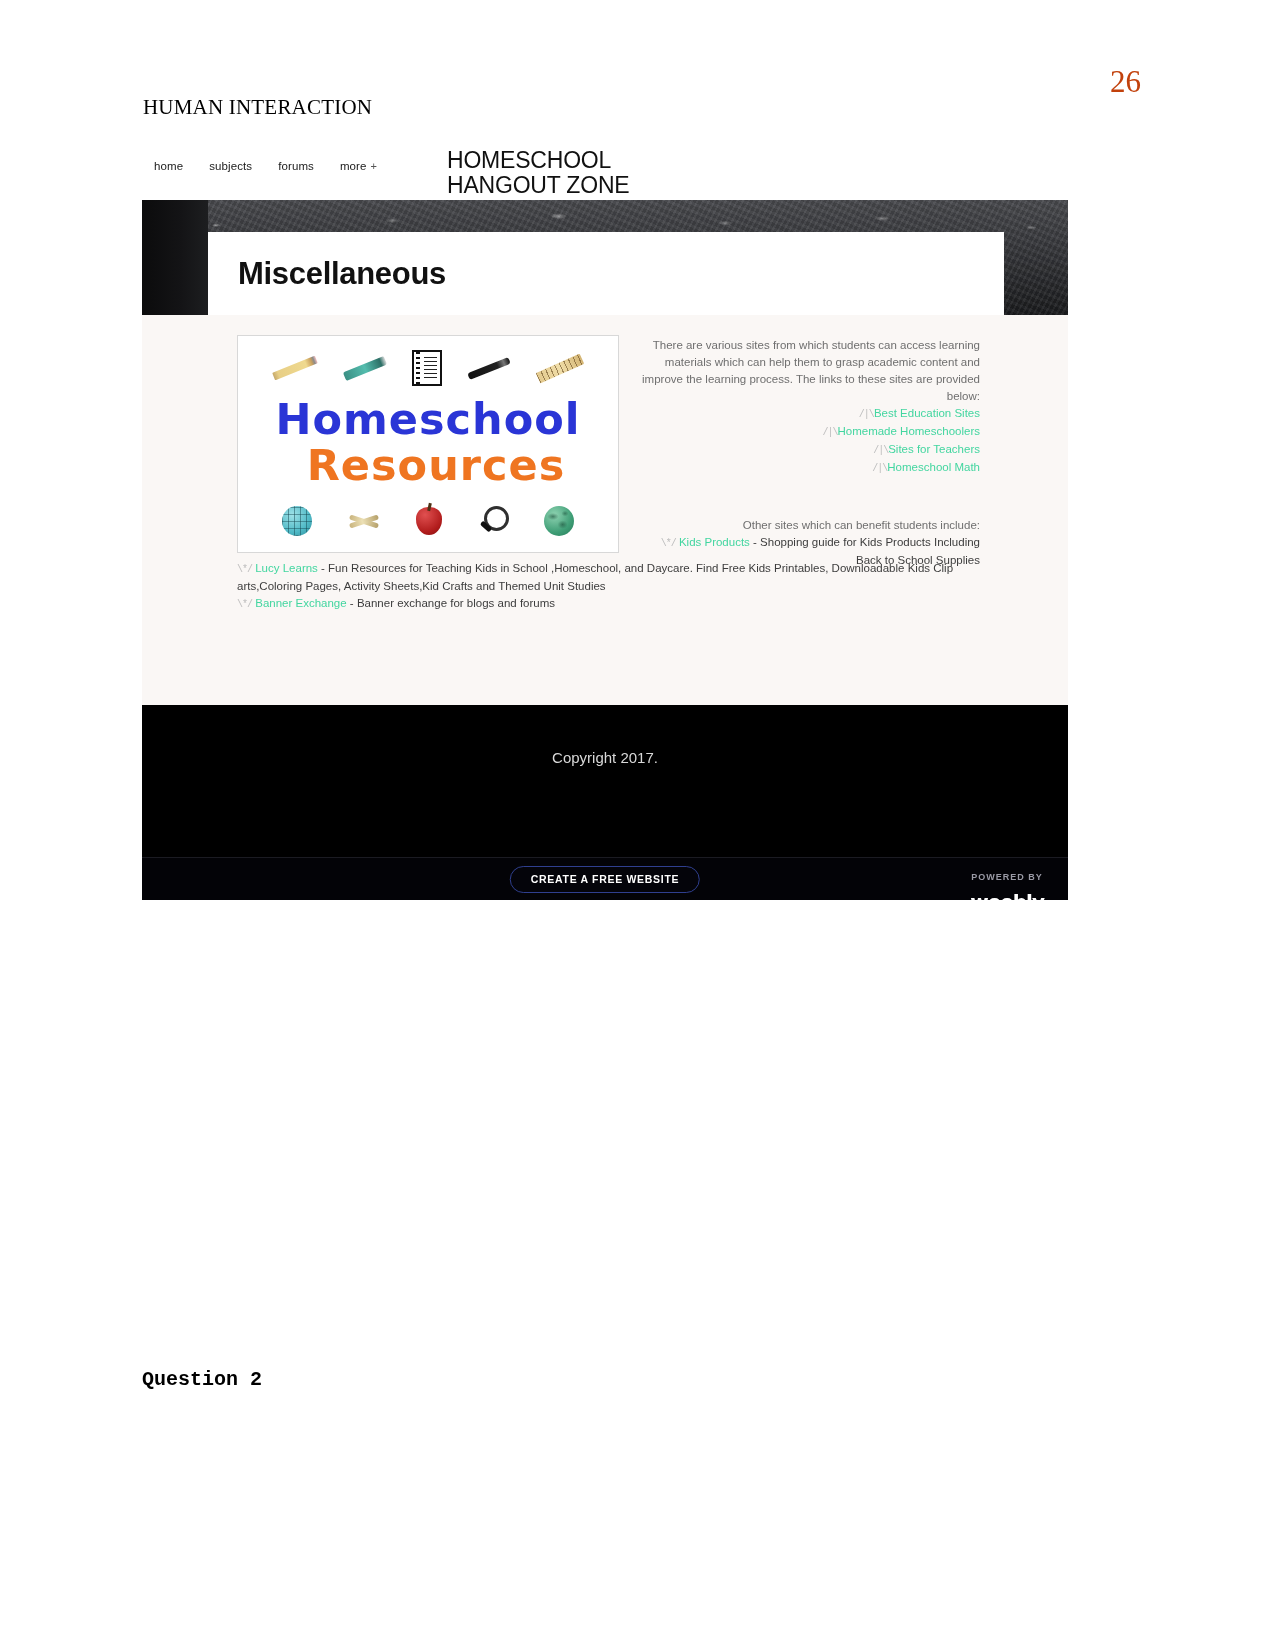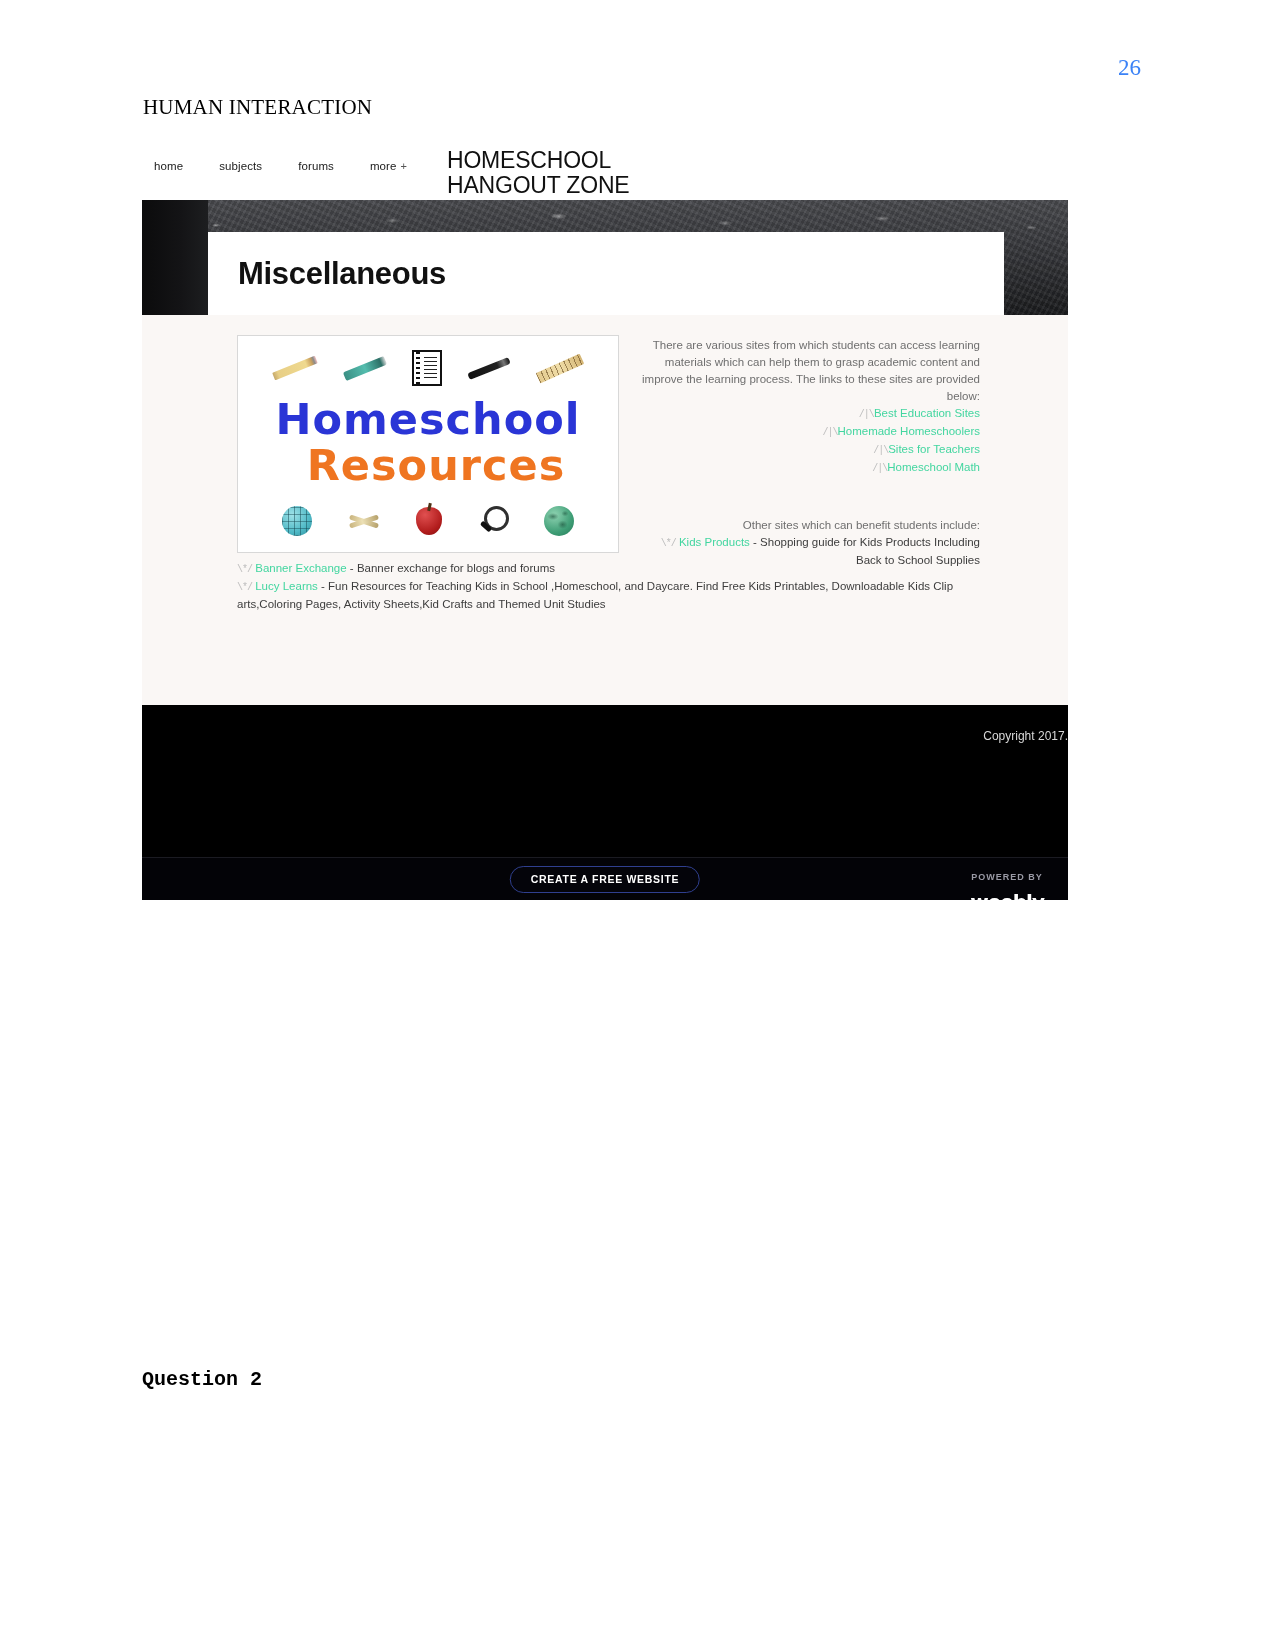--- a/index.html
+++ b/index.html
@@ -11,25 +11,25 @@
     width: 1275px;
     height: 1650px;
     position: relative;
     font-family: "Liberation Serif", serif;
     overflow: hidden;
   }
 
   
   .doc-page-number {
     position: absolute;
-    top: 55px;
+    top: 64px;
     right: 134px;
     font-family: "Liberation Serif", serif;
-    font-size: 23px;
-    color: #3b82f6;
+    font-size: 31px;
+    color: #c2410c;
   }
   .doc-running-head {
     position: absolute;
     top: 95px;
     left: 143px;
     font-family: "Liberation Serif", serif;
     font-size: 21px;
     letter-spacing: 0.2px;
     color: #000;
   }
@@ -59,21 +59,21 @@
     position: relative;
     height: 60px;
     background: #ffffff;
   }
   .site-nav {
     position: absolute;
     left: 12px;
     top: 20px;
     display: flex;
     align-items: flex-end;
-    gap: 36px;
+    gap: 26px;
   }
   .site-nav .nav-item {
     font-family: "Liberation Sans", sans-serif;
     font-size: 11.5px;
     color: #1a1a1a;
     letter-spacing: 0.1px;
     cursor: pointer;
   }
   .site-nav .nav-more {
     display: flex;
@@ -252,24 +252,24 @@
 
   
   .site-footer {
     position: relative;
     background: #000000;
     height: 152px;
   }
   .copyright {
     position: absolute;
     left: 0; right: 0;
-    top: 24px;
-    text-align: right;
-    font-family: "Liberation Sans", sans-serif;
-    font-size: 12px;
+    top: 44px;
+    text-align: center;
+    font-family: "Liberation Sans", sans-serif;
+    font-size: 15px;
     color: #d8d8d8;
   }
   .weebly-bar {
     position: relative;
     background: #030307;
     height: 43px;
     border-top: 1px solid #1b1b22;
     text-decoration: underline;
   }
   .cfw-button {
@@ -512,22 +512,22 @@
         <span class="arrow-marker">/|\</span><span class="glink">Homeschool Math</span>
       </div>
 
       <div class="gap-block"></div>
 
       <p>Other sites which can benefit students include:</p>
       <p><span class="arrow-marker">\*/</span> <span class="glink">Kids Products</span><span class="dark-text"> - Shopping guide for Kids Products Including Back to School Supplies</span></p>
     </div>
 
     <div class="bottom-para">
+      <p><span class="arrow-marker">\*/</span> <span class="glink">Lucy Learns</span><span class="dark-text"> - Fun Resources for Teaching Kids in School ,Homeschool, and Daycare. Find Free Kids Printables, Downloadable Kids Clip arts,Coloring Pages, Activity Sheets,Kid Crafts and Themed Unit Studies</span></p>
       <p><span class="arrow-marker">\*/</span> <span class="glink">Banner Exchange</span><span class="dark-text"> - Banner exchange for blogs and forums</span></p>
-      <p><span class="arrow-marker">\*/</span> <span class="glink">Lucy Learns</span><span class="dark-text"> - Fun Resources for Teaching Kids in School ,Homeschool, and Daycare. Find Free Kids Printables, Downloadable Kids Clip arts,Coloring Pages, Activity Sheets,Kid Crafts and Themed Unit Studies</span></p>
     </div>
   </div>
 
   <div class="site-footer">
     <div class="copyright">Copyright 2017.</div>
   </div>
 
   <div class="weebly-bar">
     <div class="cfw-button">CREATE A FREE WEBSITE</div>
     <div class="powered-by">

